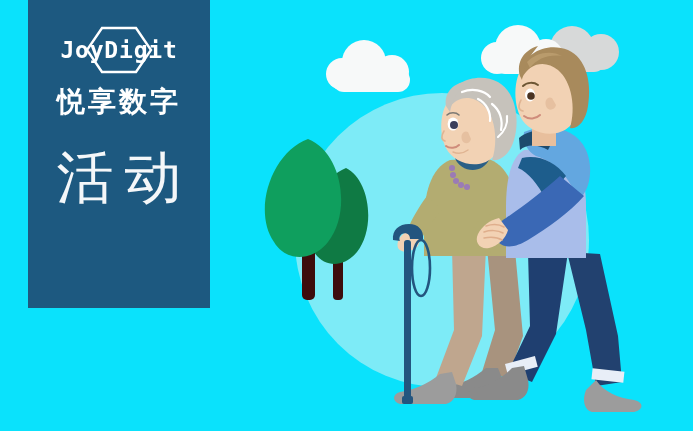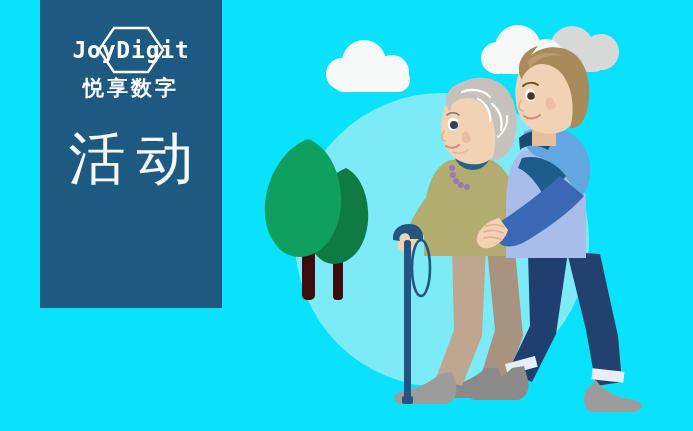--- a/index.html
+++ b/index.html
@@ -24,21 +24,21 @@
   #scene-svg {
     position: absolute;
     left: 0;
     top: 0;
     width: 693px;
     height: 431px;
   }
   
   #panel {
     position: absolute;
-    left: 40px;
+    left: 28px;
     top: 0;
     width: 182px;
     height: 308px;
     background: #1d5980;
     display: flex;
     flex-direction: column;
     align-items: center;
     box-sizing: border-box;
     padding-top: 26px;
   }
@@ -61,22 +61,23 @@
     position: relative;
     color: #ffffff;
     font-size: 23px;
     font-weight: bold;
     letter-spacing: 0.8px;
     font-family: "DejaVu Sans Mono", monospace;
     white-space: nowrap;
     z-index: 2;
   }
   #brand-cn {
+    margin-top: 9px;
     color: #ffffff;
-    font-size: 21px;
+    font-size: 28px;
     font-weight: bold;
     letter-spacing: 3px;
     font-family: "DejaVu Sans", sans-serif;
   }
   #title-block {
     margin-top: 26px;
     display: flex;
     flex-direction: column;
     align-items: center;
   }

